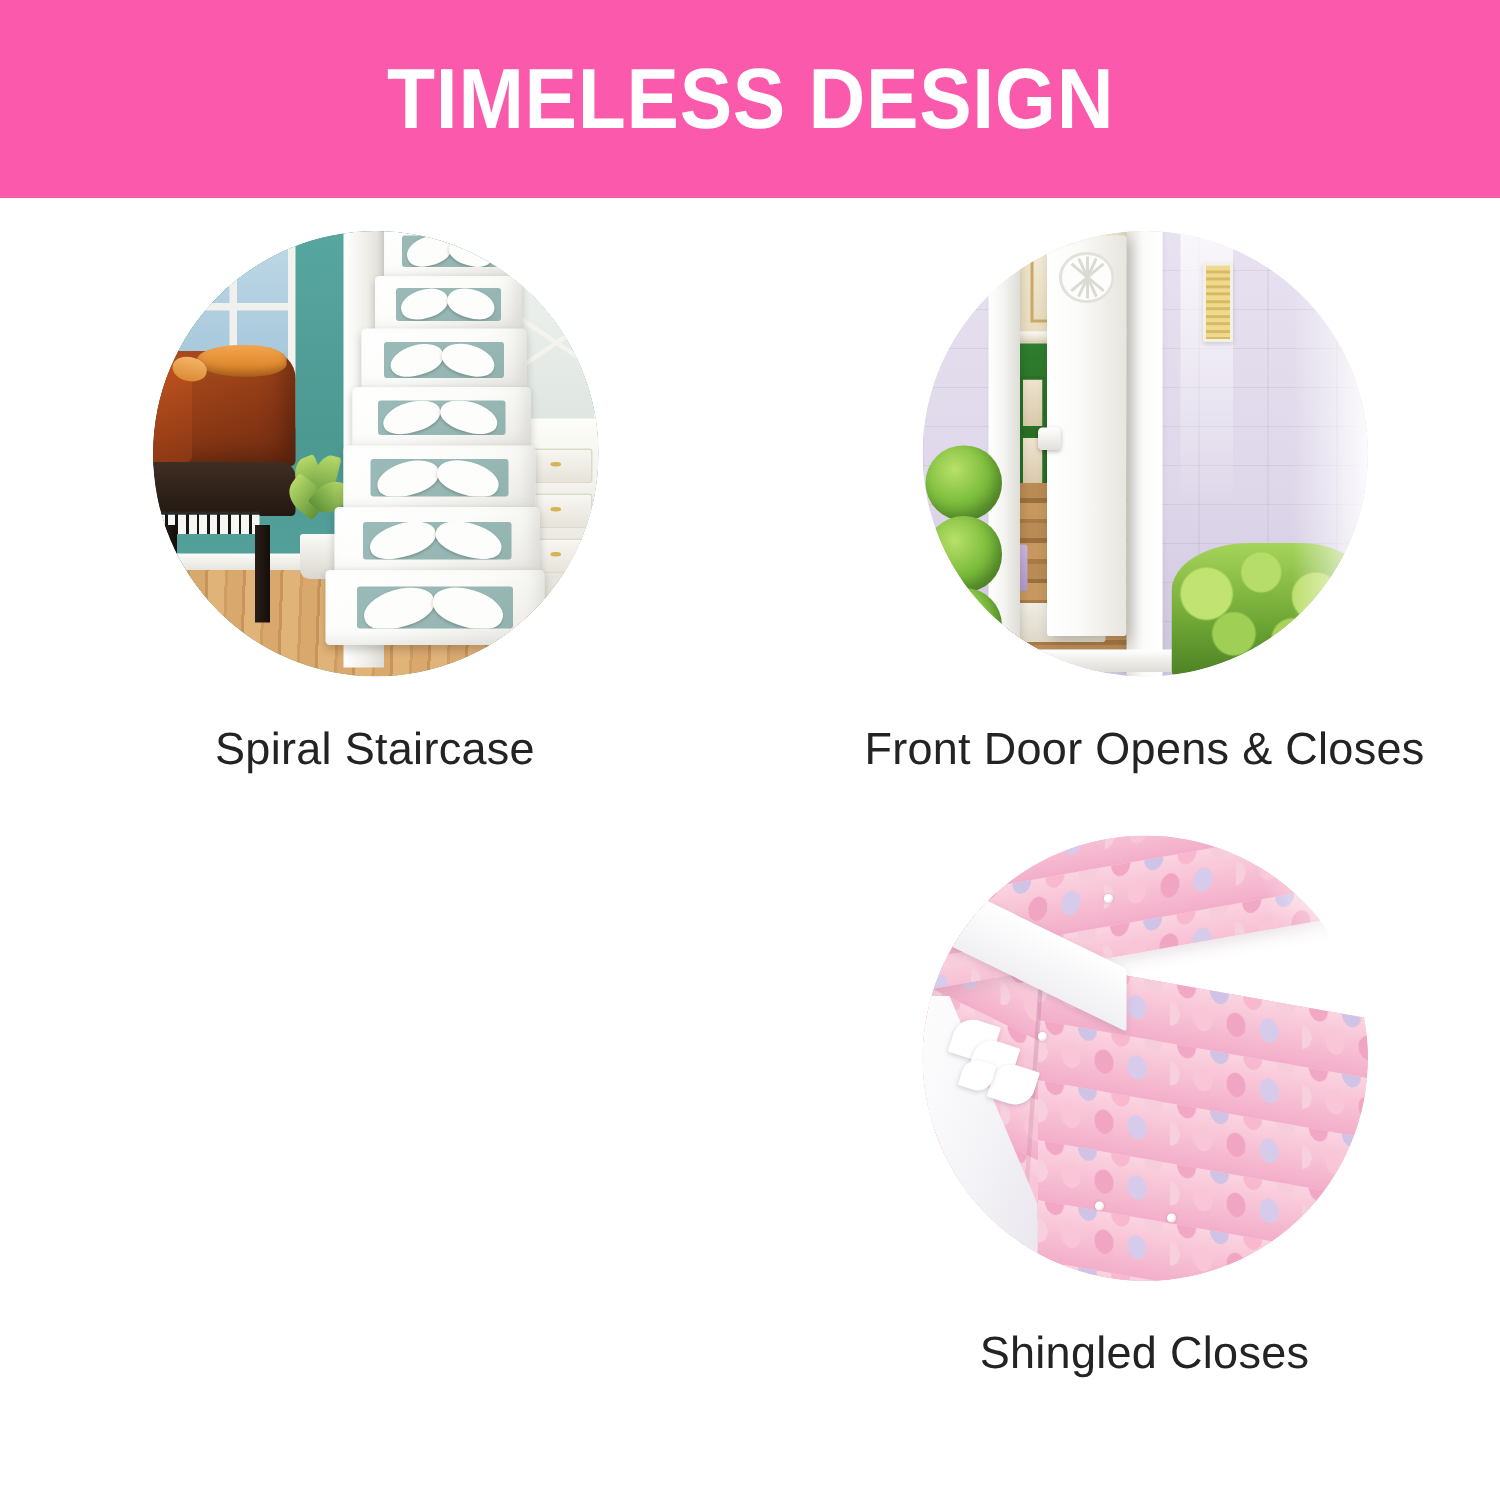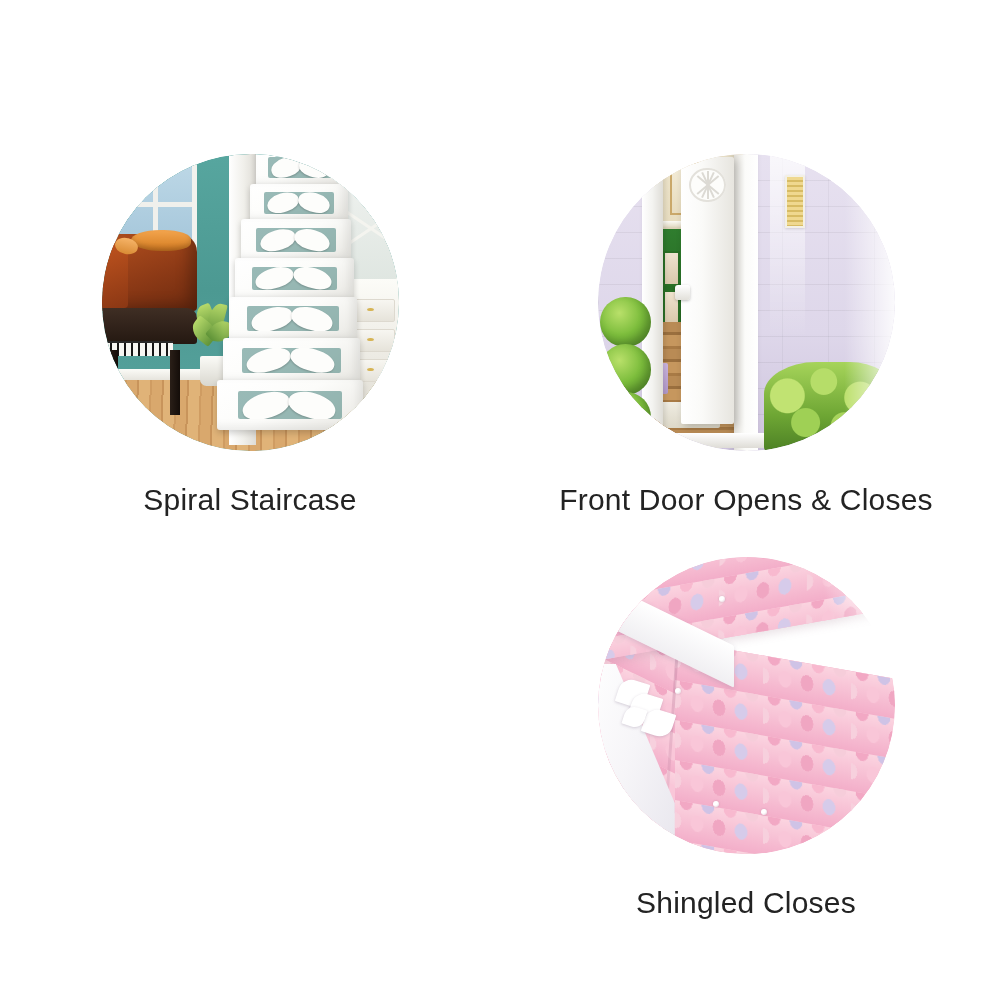--- a/index.html
+++ b/index.html
@@ -58,21 +58,21 @@
   }
   .feature {
     position: absolute;
     width: 460px;
     height: 410px;
     display: flex;
     flex-direction: column;
     align-items: center;
   }
   .feature.col-left  { left: 20px; }
-  .feature.col-right { left: 516px; }
+  .feature.col-right { left: 533px; }
   .feature.row-top    { top: 22px; }
   .feature.row-bottom { top: 425px; }
 
   .circle-wrap {
     position: relative;
     width: 297px;
     height: 297px;
     border-radius: 50%;
     overflow: hidden;
     background: #ffffff;
@@ -602,20 +602,23 @@
   .sc4 .corner-fade {
     position: absolute; right: -2%; top: -2%; width: 26%; height: 36%;
     background: radial-gradient(ellipse at 80% 18%, rgba(255,255,255,.95) 0%, rgba(255,255,255,0) 72%);
   }
 </style>
 </head>
 <body>
 
 <div class="page">
 
+  <div class="header-band">
+    <div class="header-title">TIMELESS DESIGN</div>
+  </div>
 
   <div class="features">
 
     <div class="feature col-left row-top">
       <div class="circle-wrap">
         <div class="circle-inner">
           <div class="sc1">
             <div class="wall-teal"></div>
             <div class="wall-right"></div>
             <div class="window"></div>

